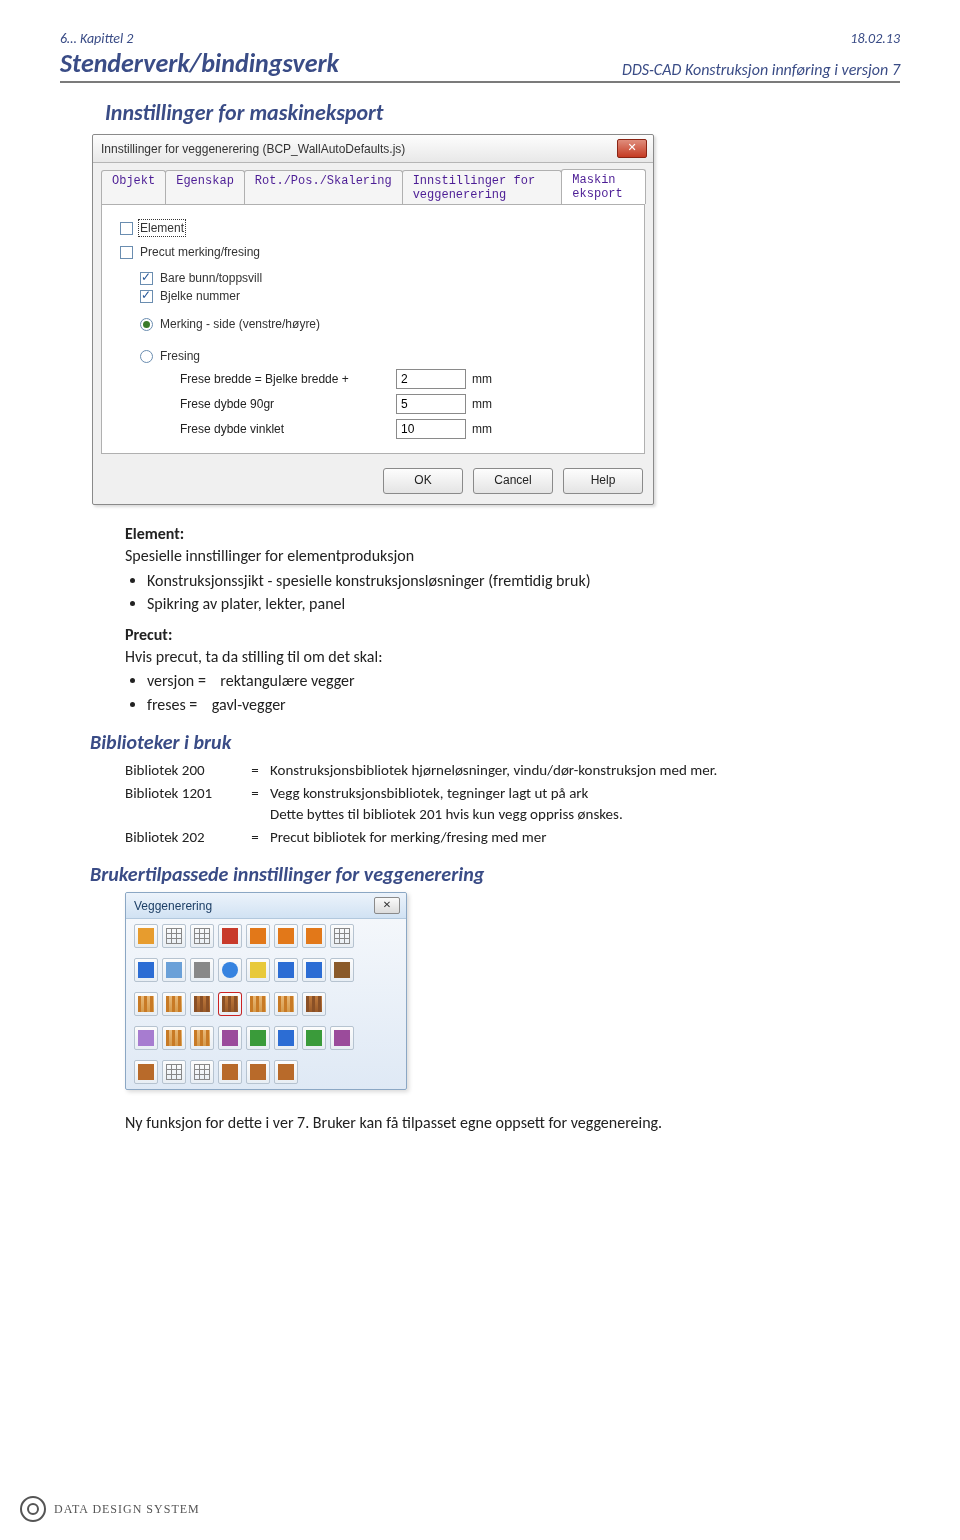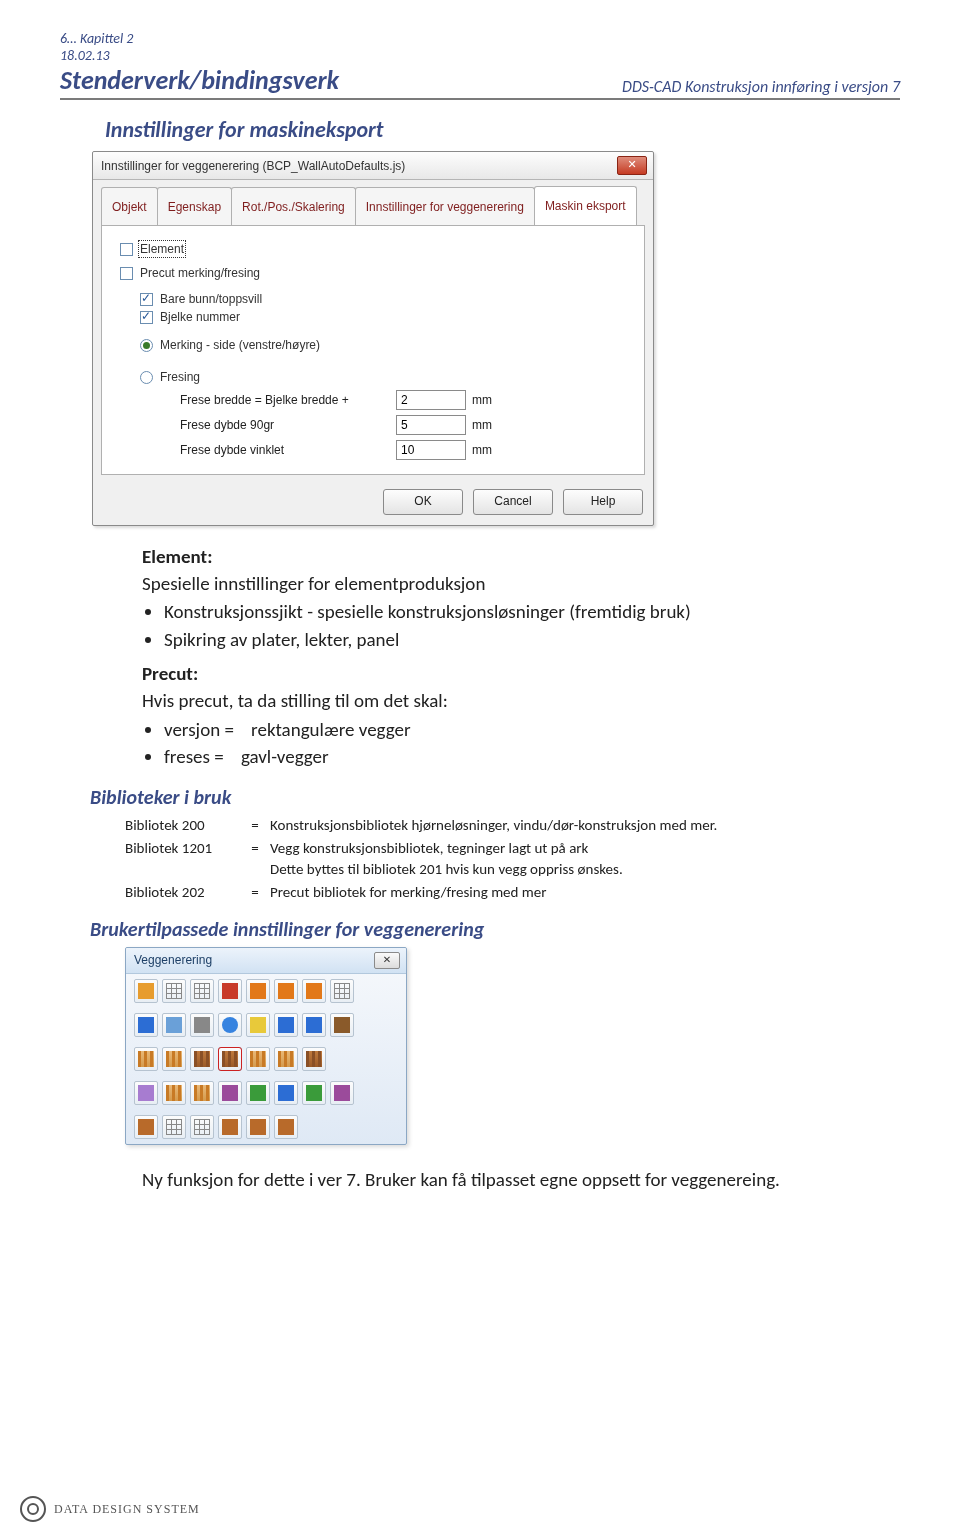--- a/index.html
+++ b/index.html
@@ -16,21 +16,20 @@
     padding: 30px 60px 30px 60px;
     box-sizing: border-box;
     position: relative;
   }
   .topline {
     display: flex;
     justify-content: space-between;
     font-size: 14px;
     color: #3a4c86;
     font-style: italic;
-    flex-direction: column;
   }
   .title-row {
     display: flex;
     justify-content: space-between;
     border-bottom: 2px solid #7b7b7b;
     padding-bottom: 2px;
     margin-bottom: 16px;
   }
   .title-left {
     font-size: 26px;
@@ -51,21 +50,21 @@
     font-weight: 700;
     margin: 12px 0 8px 45px;
   }
   .subsection-h {
     font-size: 20px;
     color: #3a4c86;
     font-style: italic;
     font-weight: 700;
     margin: 14px 0 6px 30px;
   }
-  .body-block { margin-left: 82px; font-size: 19px; line-height: 1.4; }
+  .body-block { margin-left: 65px; font-size: 16px; line-height: 1.4; }
   .body-block ul { margin: 2px 0 8px 0; padding-left: 22px; }
   .body-block li { margin: 1px 0; }
   .bold { font-weight: 700; }
   .lib-grid {
     display: grid;
     grid-template-columns: 115px 18px auto;
     gap: 2px 6px;
     margin-left: 65px;
     font-size: 15px;
     line-height: 1.4;
@@ -105,29 +104,30 @@
     text-align: center;
     cursor: default;
   }
   .dlg-tabs {
     display: flex;
     gap: 0;
     padding: 6px 8px 0 8px;
     font-size: 12px;
   }
   .tab {
-    padding: 12px 10px;
+    padding: 3px 10px;
     background: #f5f5f5;
     border: 1px solid #b0b0b0;
     border-bottom: none;
     border-radius: 3px 3px 0 0;
     margin-right: -1px;
     position: relative;
     top: 1px;
-    color: #7f1d1d;
+    color: #4c1d95;
+    font-family: Liberation Mono, monospace;
   }
   .tab.active {
     background: #fff;
     z-index: 2;
     top: 0;
   }
   .dlg-body {
     margin: 0 8px 8px 8px;
     padding: 14px 18px;
     background: #fff;

